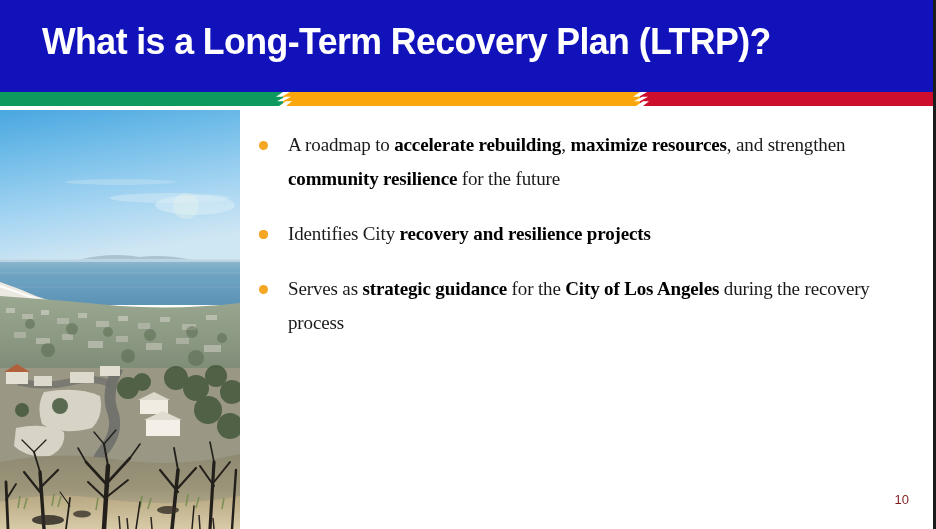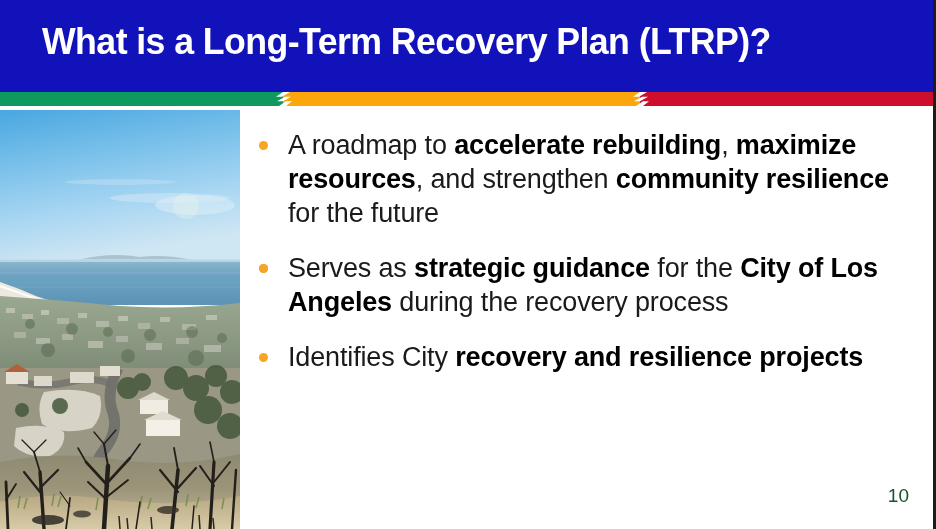--- a/index.html
+++ b/index.html
@@ -94,35 +94,35 @@
   .bullet-dot {
     position: absolute;
     left: 9px;
     top: 13px;
     width: 9px;
     height: 9px;
     border-radius: 50%;
     background: #f5a623;
   }
   .bullet-text {
-    font-size: 27px;
+    font-size: 19px;
     line-height: 34px;
     color: #1a1a1a;
-    font-family: Liberation Sans, sans-serif;
+    font-family: Liberation Serif, serif;
     letter-spacing: -0.15px;
   }
   .bullet-text b { font-weight: bold; color: #000000; }
 
   
   #slide-number {
     position: absolute;
     right: 24px;
     bottom: 22px;
-    font-size: 19px;
-    color: #14532d;
+    font-size: 13px;
+    color: #7f1d1d;
     font-family: "Liberation Sans", sans-serif;
   }
 </style>
 </head>
 <body>
 
 <div id="slide">
 
   <div id="title-bar">
     <div id="title-text">What is a Long-Term Recovery Plan (LTRP)?</div>
@@ -343,25 +343,25 @@
       <span class="bullet-dot"></span>
       <span class="bullet-text">A roadmap to <b>accelerate rebuilding</b>, <b>maximize resources</b>, and strengthen <b>community resilience</b> for the future</span>
     </div>
 
     <div class="bullet-row">
       <span class="bullet-dot"></span>
     </div>
 
     <div class="bullet-row">
       <span class="bullet-dot"></span>
+      <span class="bullet-text">Identifies City <b>recovery and resilience projects</b></span>
+    </div>
+
+    <div class="bullet-row">
+      <span class="bullet-dot"></span>
       <span class="bullet-text">Serves as <b>strategic guidance</b> for the <b>City of Los Angeles</b> during the recovery process</span>
     </div>
 
-    <div class="bullet-row">
-      <span class="bullet-dot"></span>
-      <span class="bullet-text">Identifies City <b>recovery and resilience projects</b></span>
-    </div>
-
   </div>
 
   <div id="slide-number">10</div>
 
 </div>
 
 </body></html>

